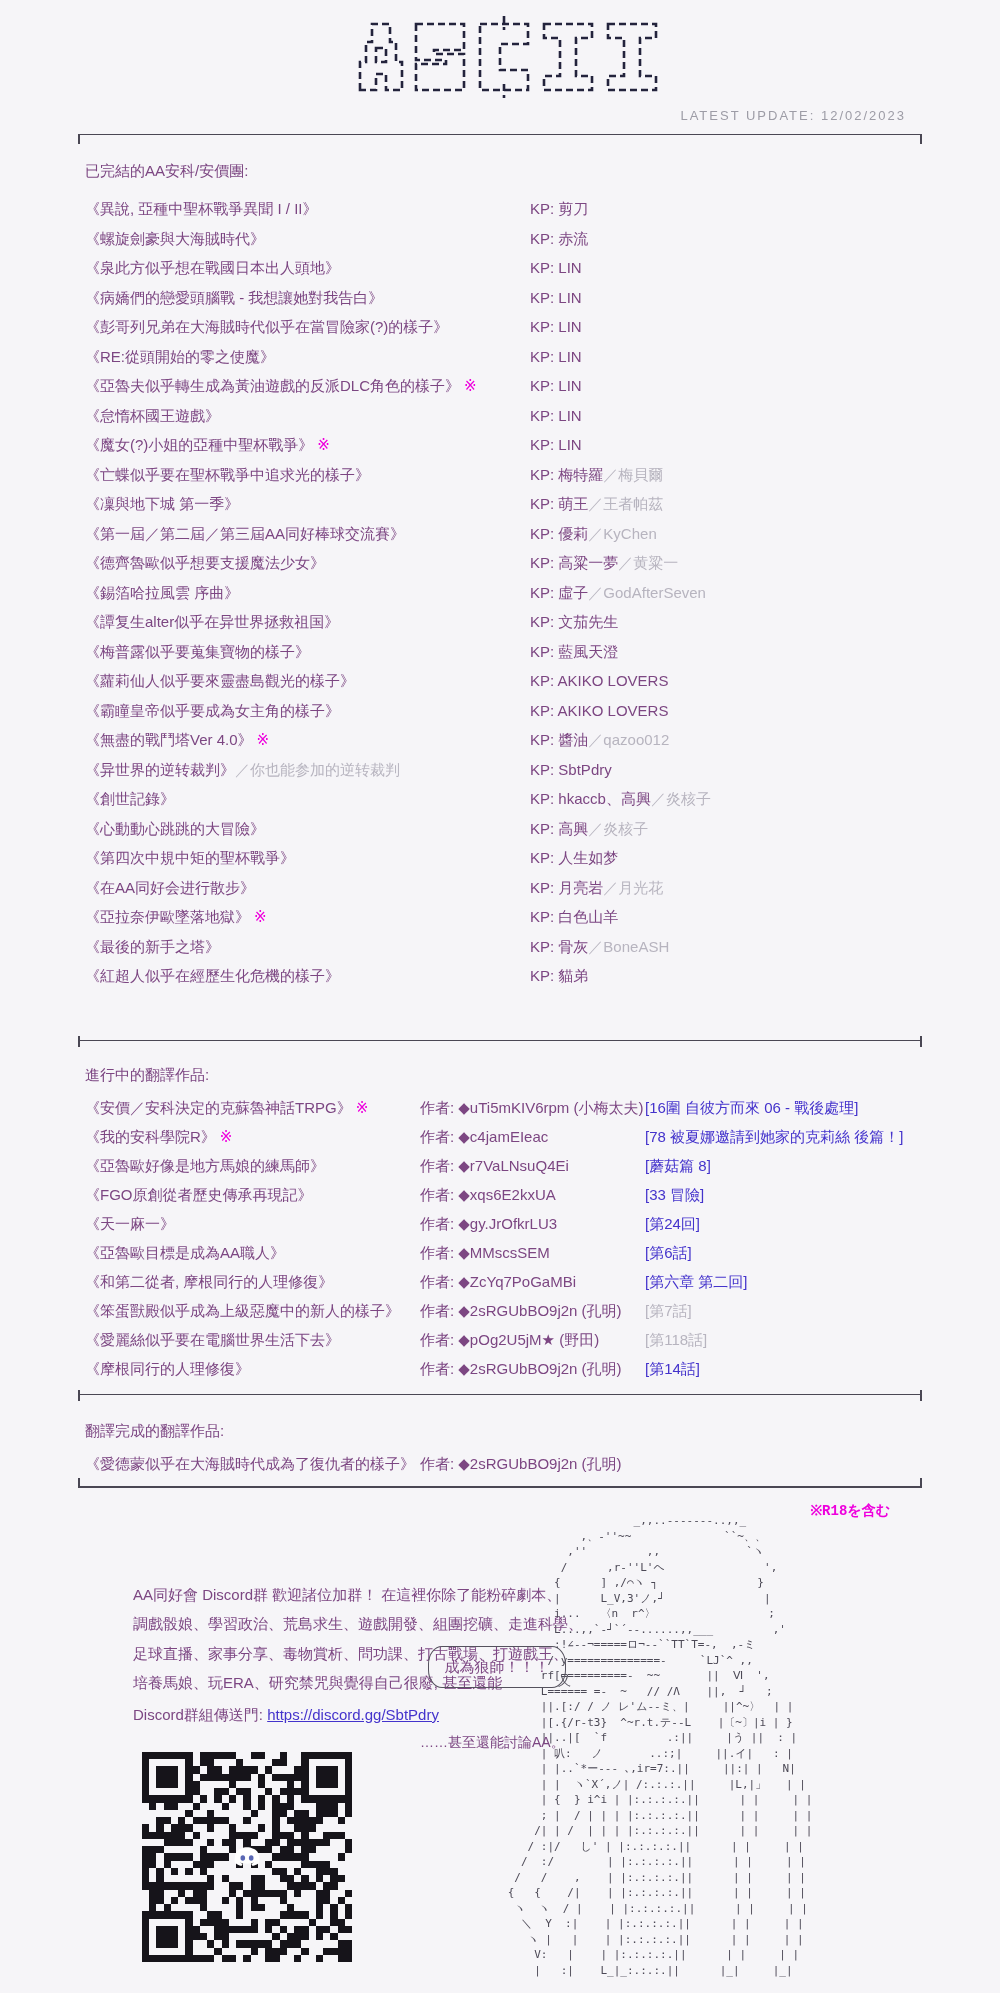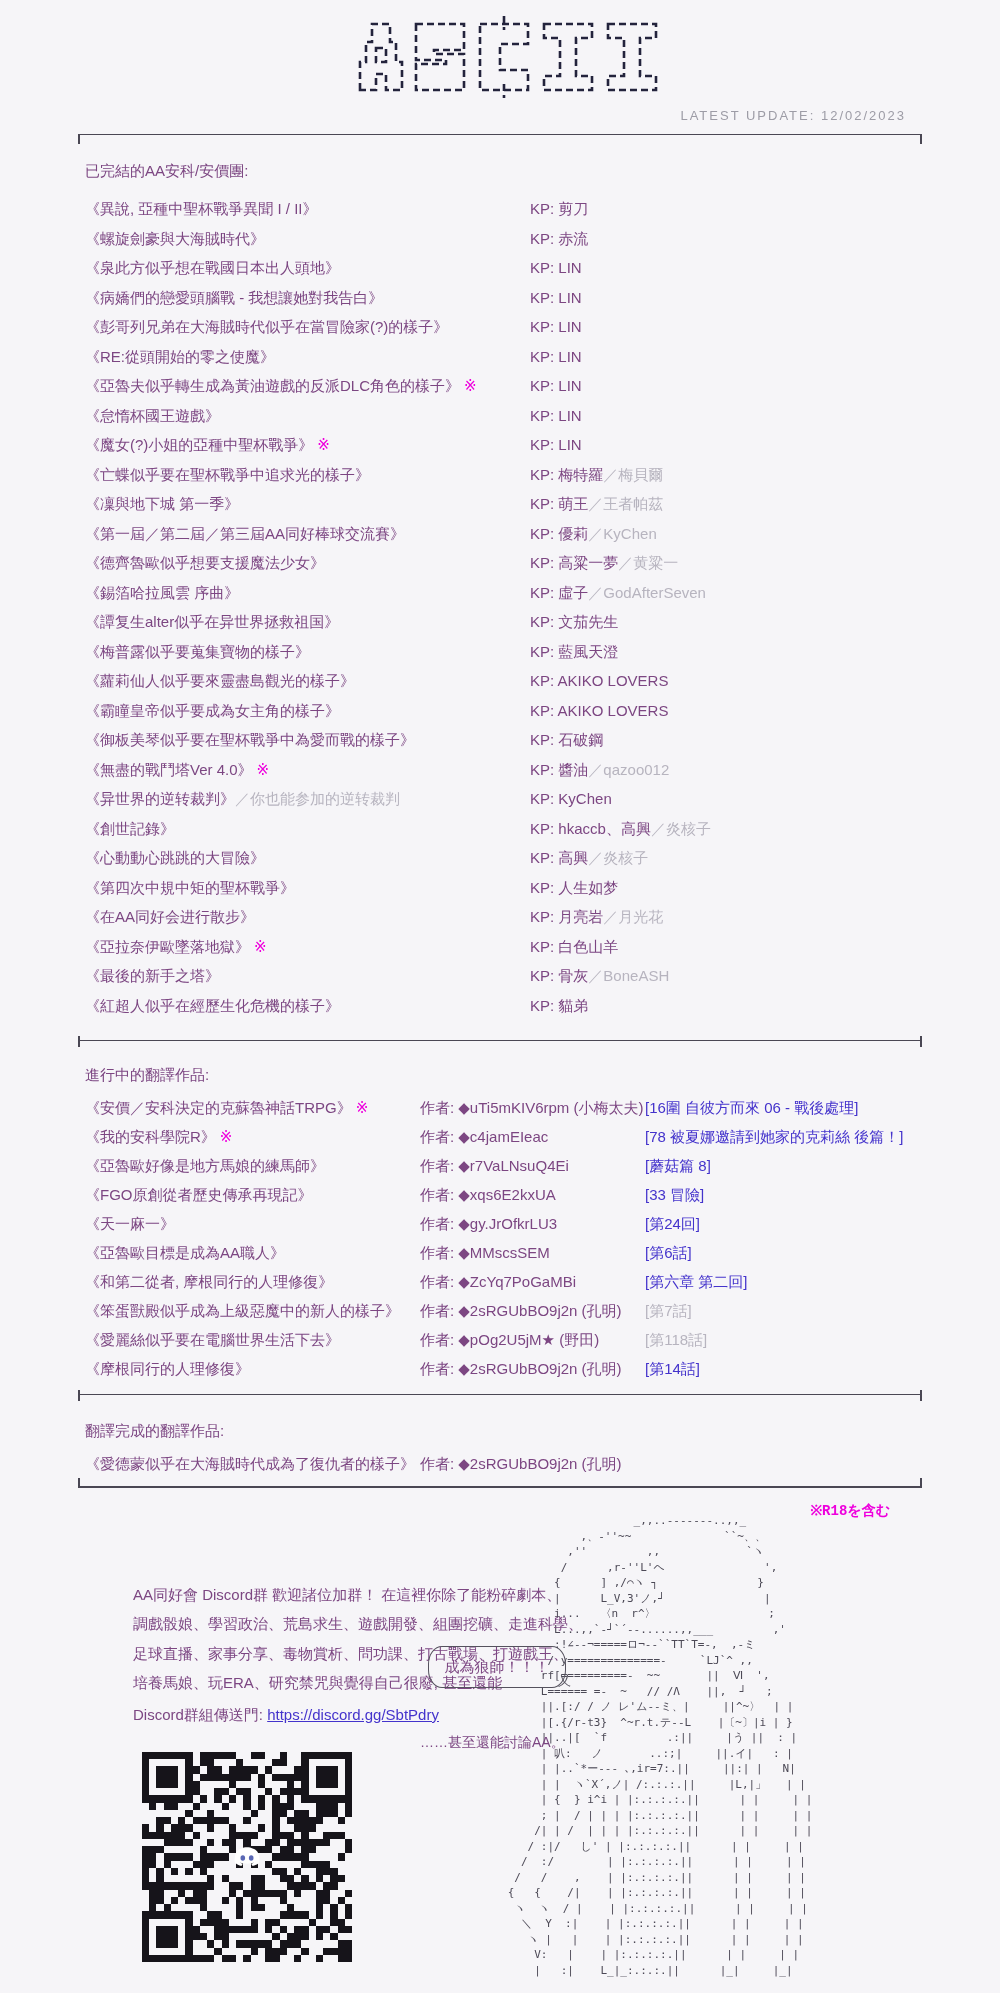--- a/index.html
+++ b/index.html
@@ -131,30 +131,26 @@
     </div>
     <div class="crow">
       <span class="cjk t">《蘿莉仙人似乎要來靈盡島觀光的樣子》</span>
       <span class="cjk kp">KP: <span>AKIKO LOVERS</span></span>
     </div>
     <div class="crow">
       <span class="cjk t">《霸瞳皇帝似乎要成為女主角的樣子》</span>
       <span class="cjk kp">KP: <span>AKIKO LOVERS</span></span>
     </div>
     <div class="crow">
-      <span class="cjk t">《御板美琴似乎要在聖杯戰爭中為愛而戰的樣子》</span>
-      <span class="cjk kp">KP: <span>石破鋼</span></span>
-    </div>
-    <div class="crow">
       <span class="cjk t">《無盡的戰鬥塔Ver 4.0》<span class="flag">※</span></span>
       <span class="cjk kp">KP: <span>醬油</span><span class="muted">／qazoo012</span></span>
     </div>
     <div class="crow">
       <span class="cjk t">《异世界的逆转裁判》<span class="muted">／你也能参加的逆转裁判</span></span>
-      <span class="cjk kp">KP: <span>KyChen</span></span>
+      <span class="cjk kp">KP: <span>SbtPdry</span></span>
     </div>
     <div class="crow">
       <span class="cjk t">《創世記錄》</span>
       <span class="cjk kp">KP: <span>hkaccb、高興</span><span class="muted">／炎核子</span></span>
     </div>
     <div class="crow">
       <span class="cjk t">《心動動心跳跳的大冒險》</span>
       <span class="cjk kp">KP: <span>高興</span><span class="muted">／炎核子</span></span>
     </div>
     <div class="crow">

